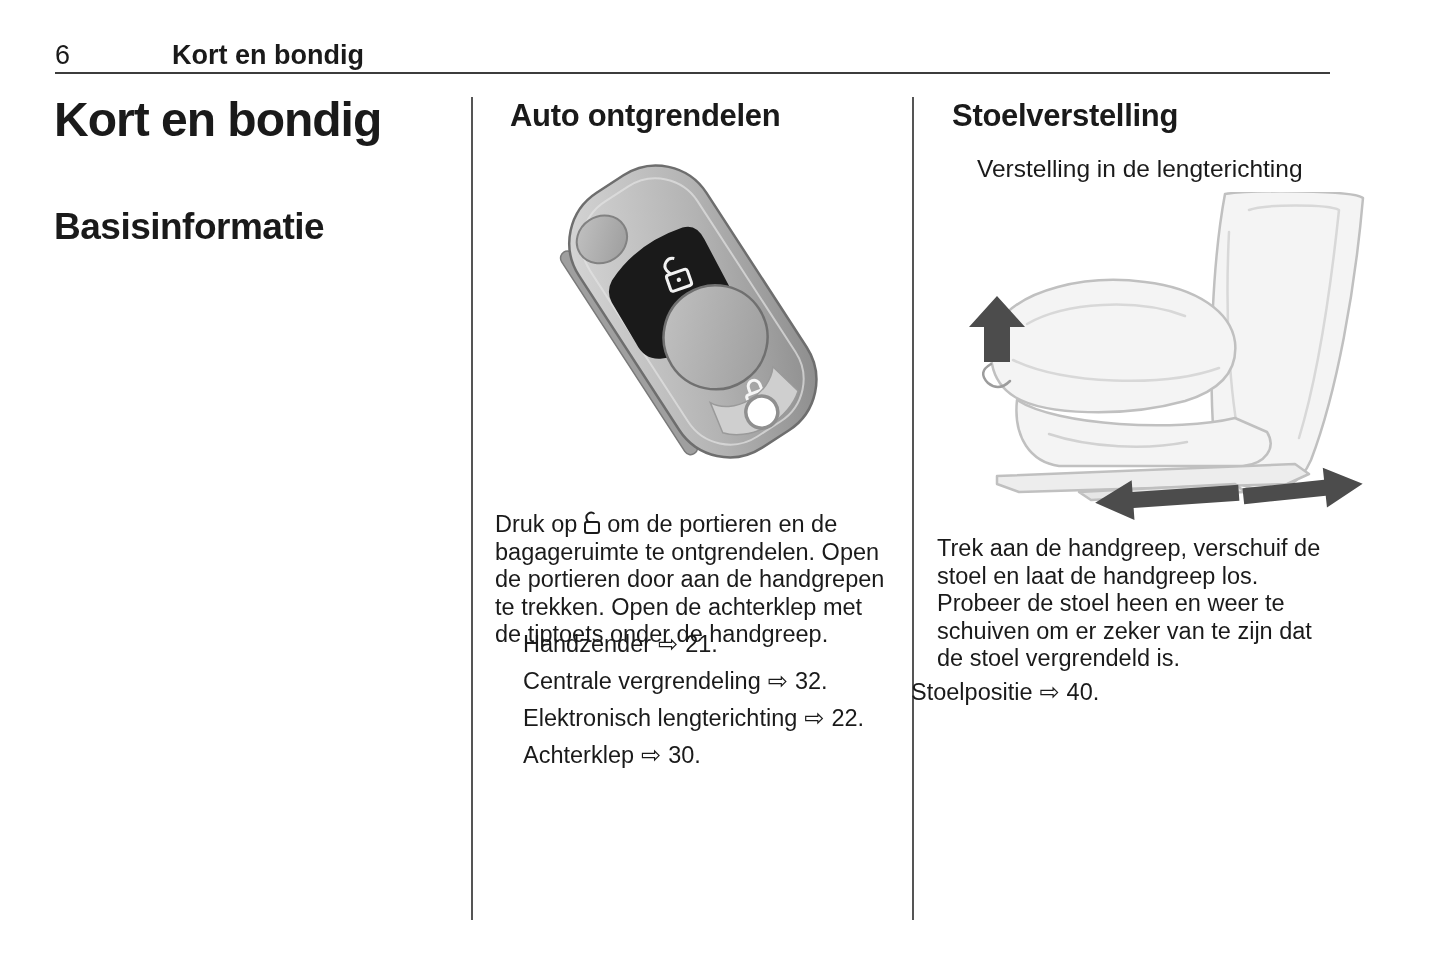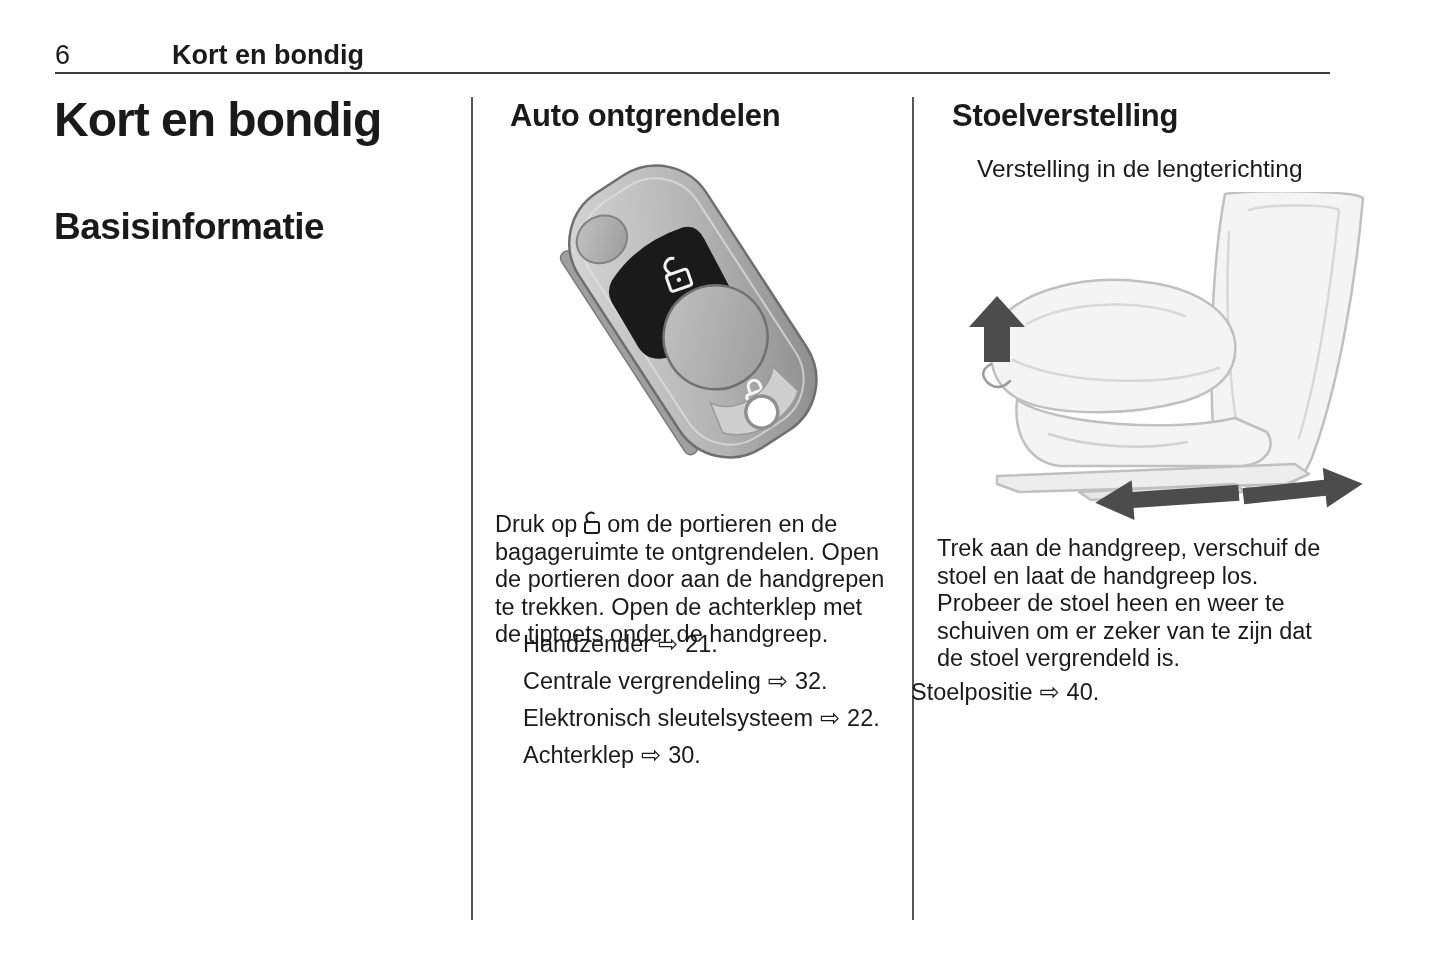--- a/index.html
+++ b/index.html
@@ -106,21 +106,21 @@
   </div>
 
   <div class="abs refs refs-mid">
     <div class="ref-row">
       <span>Handzender</span><span class="ref-arrow">⇨</span><span>21.</span>
     </div>
     <div class="ref-row">
       <span>Centrale vergrendeling</span><span class="ref-arrow">⇨</span><span>32.</span>
     </div>
     <div class="ref-row">
-      <span>Elektronisch sleutelsysteem</span><span class="ref-arrow">⇨</span><span>22.</span>
+      <span>Elektronisch lengterichting</span><span class="ref-arrow">⇨</span><span>22.</span>
     </div>
     <div class="ref-row">
       <span>Achterklep</span><span class="ref-arrow">⇨</span><span>30.</span>
     </div>
   </div>
 
   <div class="abs h3 h3-right">Stoelverstelling</div>
   <div class="abs h4">Verstelling in de lengterichting</div>
 
   <svg class="abs fig-seat" width="432" height="335" viewBox="0 0 432 335">

